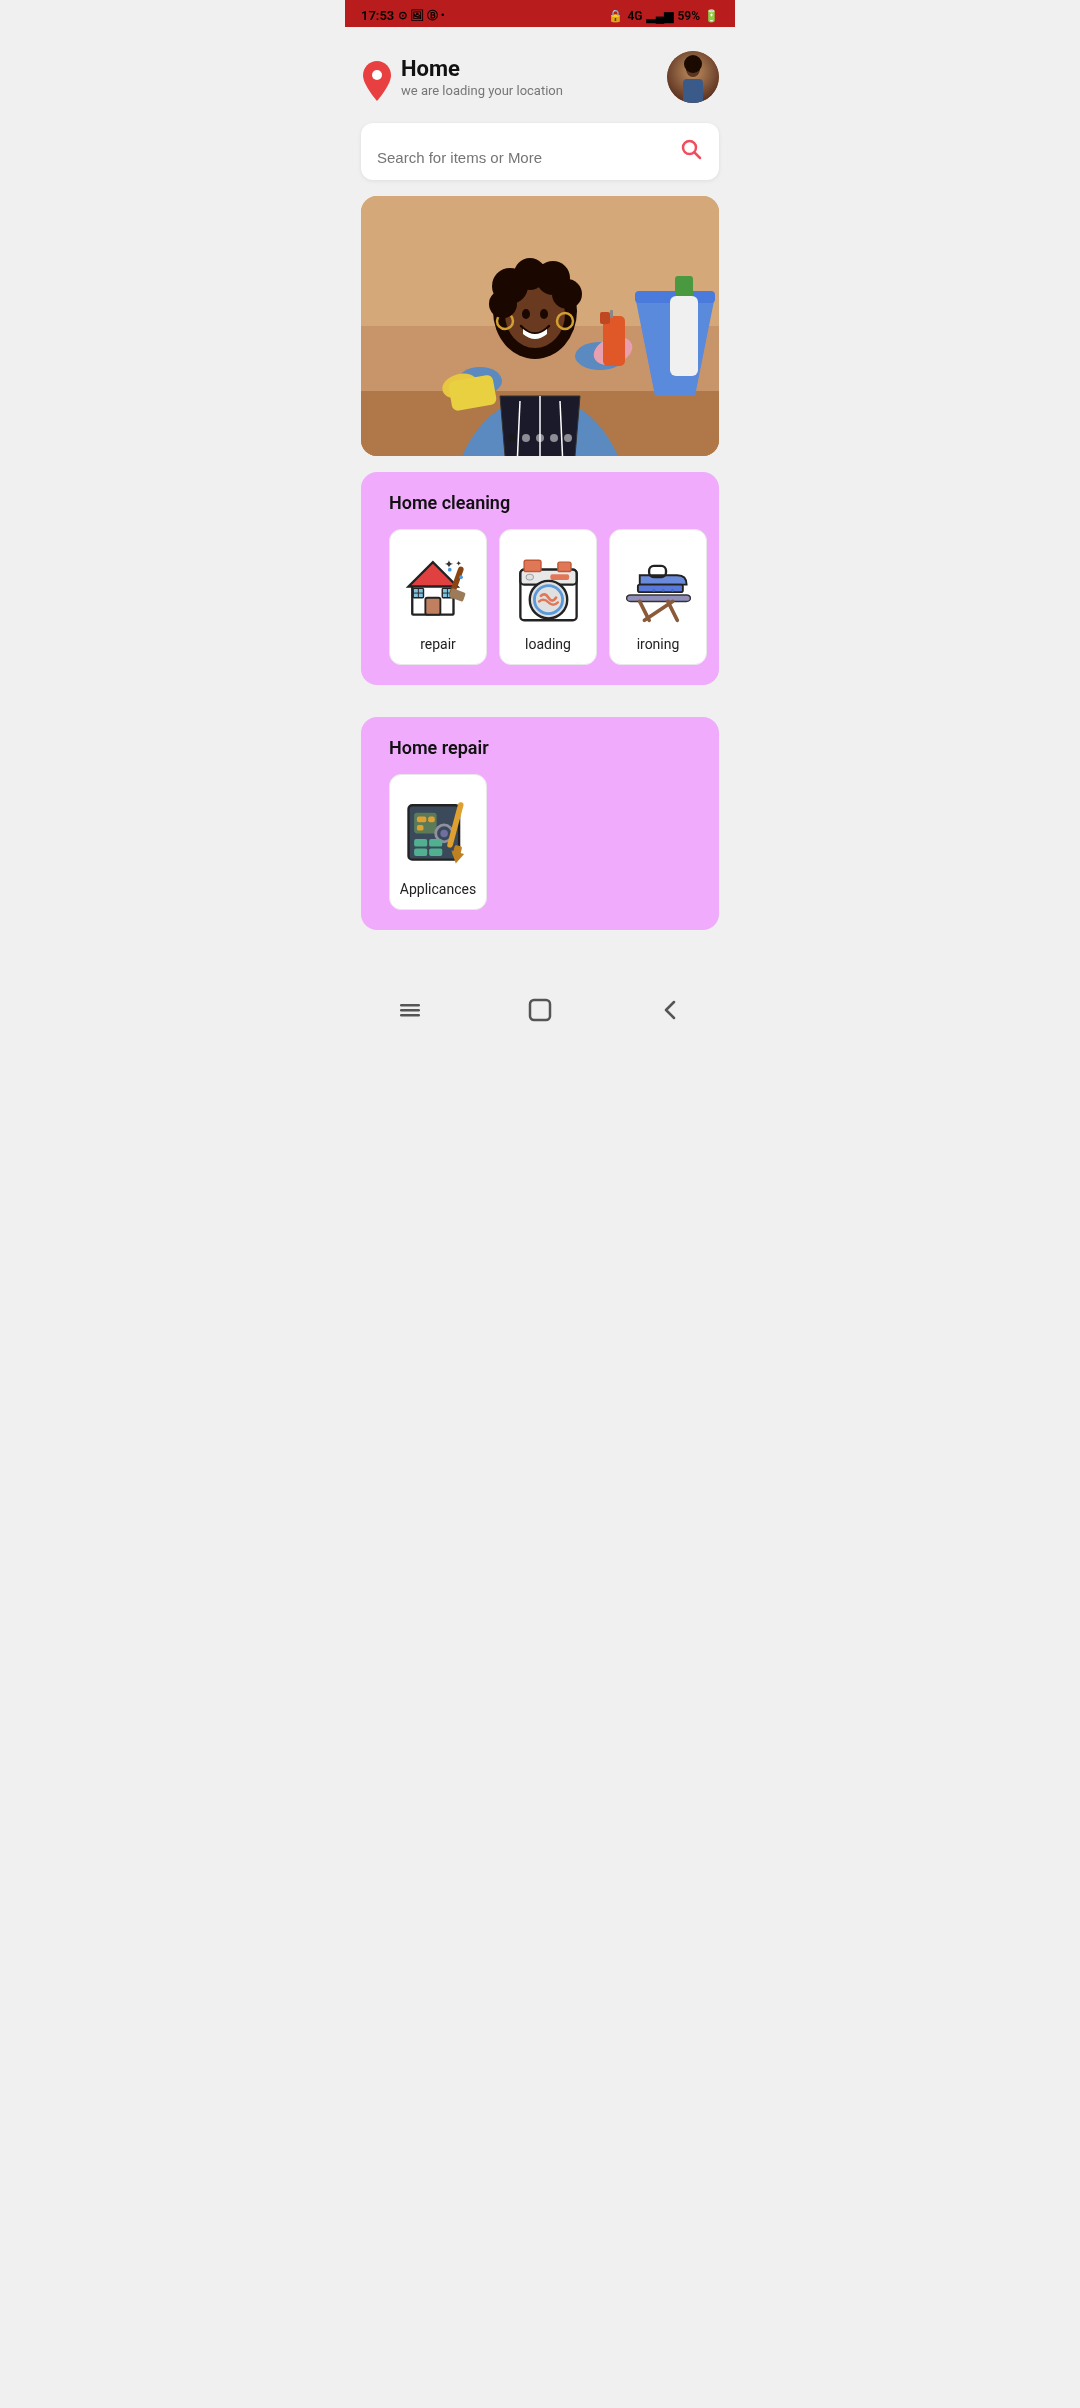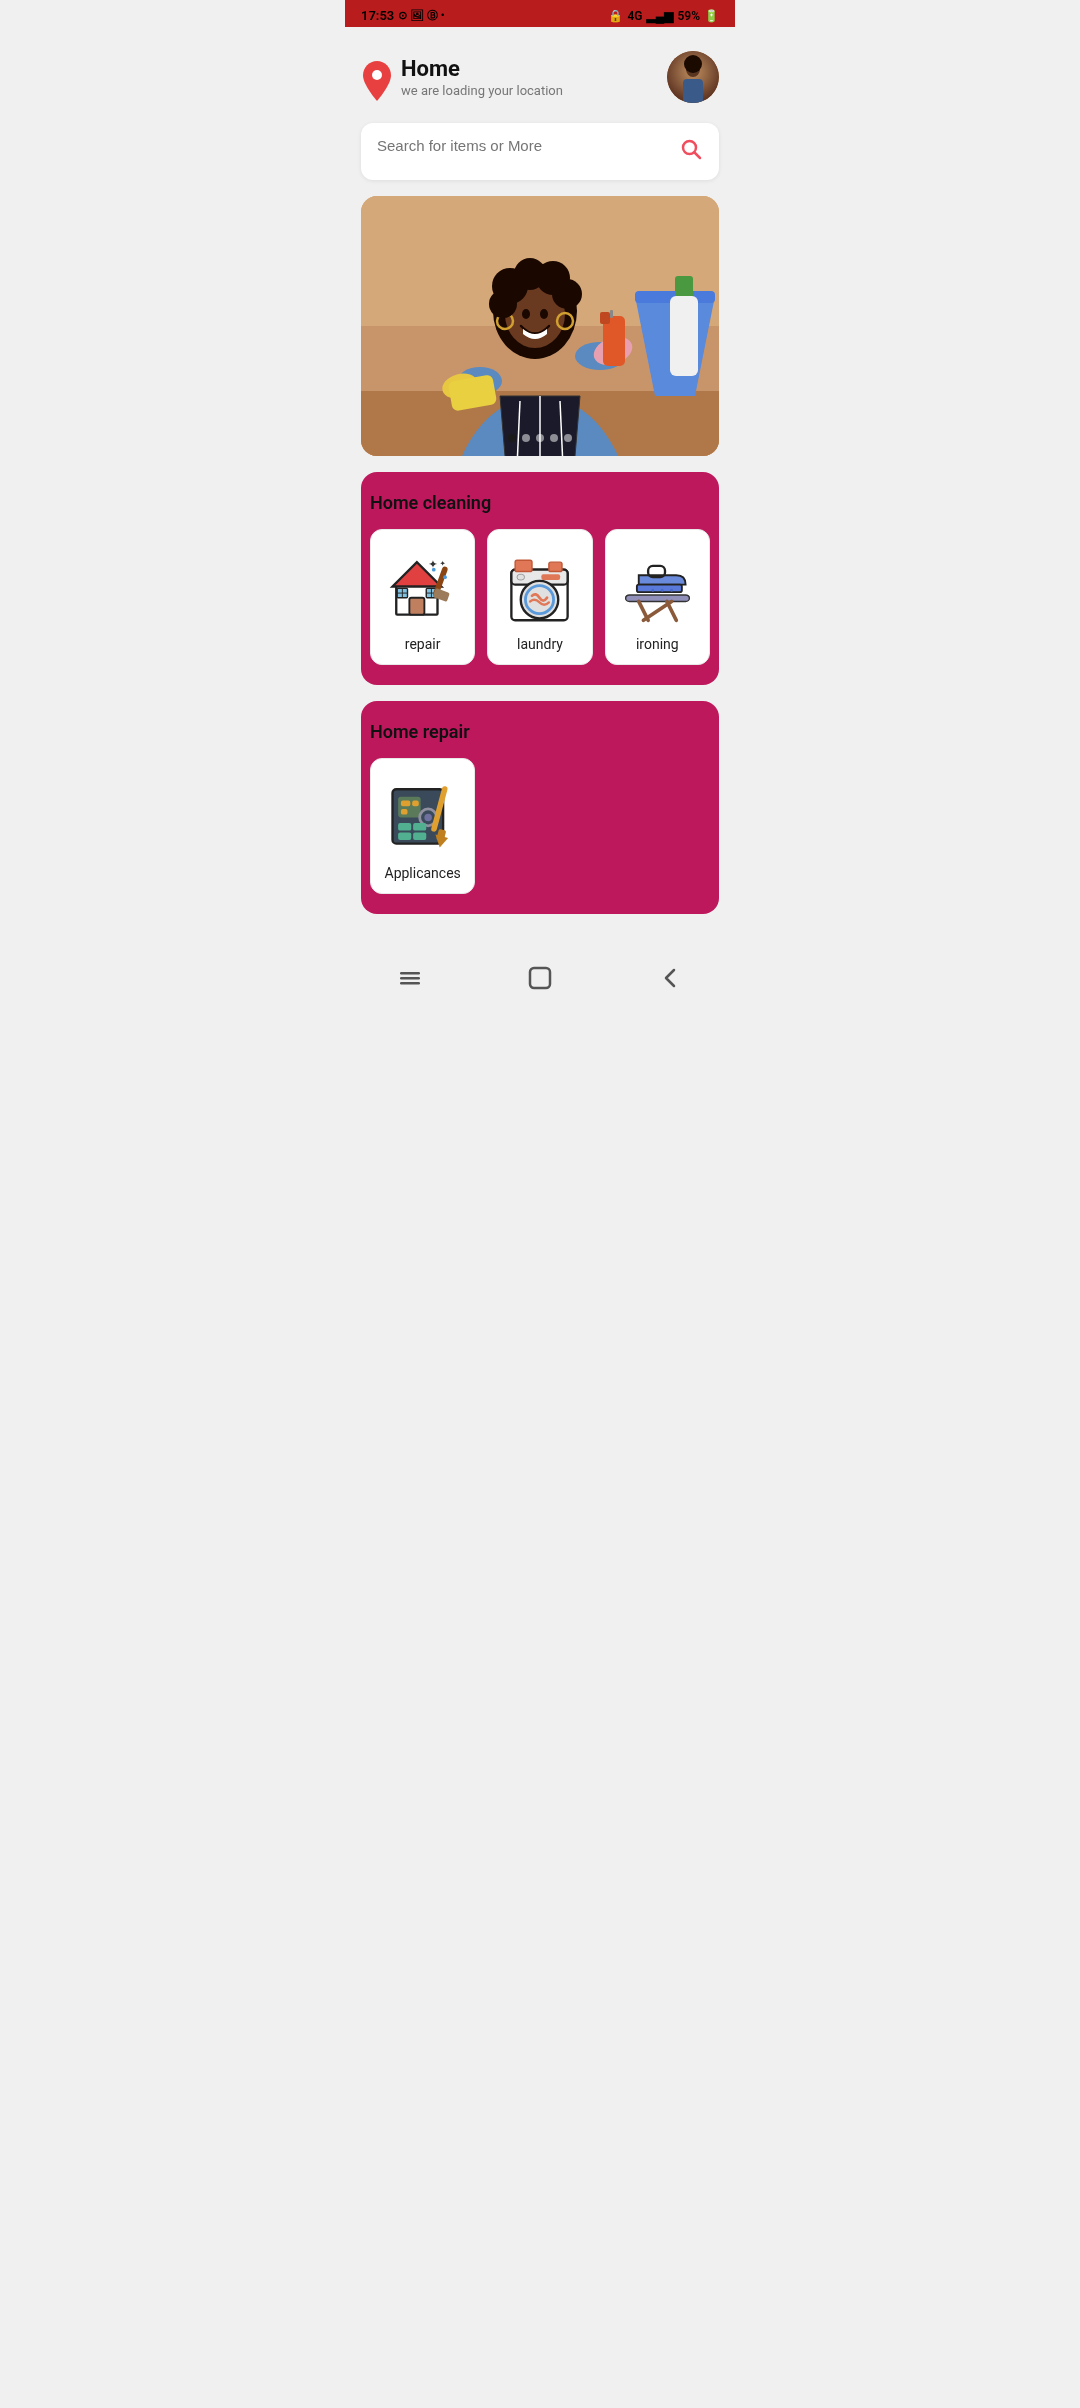--- a/index.html
+++ b/index.html
@@ -68,21 +68,21 @@
       display: flex;
       align-items: center;
       justify-content: center;
     }
 
     
     .search-bar {
       background: white;
       border-radius: 12px;
       display: flex;
-      align-items: flex-start;
+      align-items: flex-end;
       padding: 14px 16px;
       margin-bottom: 16px;
       box-shadow: 0 1px 4px rgba(0,0,0,0.08);
     }
     .search-input {
       flex: 1;
       border: none;
       outline: none;
       font-size: 15px;
       color: #aaa;
@@ -120,24 +120,24 @@
       height: 8px;
       border-radius: 50%;
       background: rgba(255,255,255,0.5);
     }
     .dot.active {
       background: #1a1a1a;
     }
 
     
     .section-card {
-      background: #be185d;
+      background: #f0abfc;
       border-radius: 16px;
-      padding: 20px 9px;
-      margin-bottom: 16px;
+      padding: 20px 28px;
+      margin-bottom: 32px;
     }
     .section-title {
       font-size: 18px;
       font-weight: 600;
       color: #111;
       margin-bottom: 16px;
     }
     .services-grid {
       display: grid;
       grid-template-columns: repeat(3, 1fr);
@@ -368,21 +368,21 @@
             <circle cx="40" cy="54" r="20" fill="#e0e0e0" stroke="#222" stroke-width="2.5"></circle>
             <circle cx="40" cy="54" r="15" fill="none" stroke="#5a9adb" stroke-width="3"></circle>
 
             <path d="M32 50 Q36 46 40 52 Q44 58 48 52" stroke="#e07858" stroke-width="3" fill="none" stroke-linecap="round"></path>
             <path d="M30 56 Q35 52 40 57 Q45 62 50 57" stroke="#e07858" stroke-width="2.5" fill="none" stroke-linecap="round"></path>
 
             <rect x="50" y="14" width="14" height="10" rx="2" fill="#e07858" stroke="#c05838" stroke-width="1.5"></rect>
             <rect x="14" y="12" width="18" height="12" rx="2" fill="#e07858" stroke="#c05838" stroke-width="1.5"></rect>
           </svg>
         </div>
-        <span class="service-label">laundry</span>
+        <span class="service-label">loading</span>
       </div>
 
       <div class="service-item">
         <div class="service-icon">
           <svg viewBox="0 0 80 80" xmlns="http://www.w3.org/2000/svg">
 
             <path d="M20 28 L60 28 Q70 28 70 38 L20 38 Z" fill="#6a8adb" stroke="#222" stroke-width="2"></path>
             <rect x="18" y="38" width="48" height="8" rx="2" fill="#5a7adb" stroke="#222" stroke-width="2"></rect>
 
             <circle cx="35" cy="44" r="1.5" fill="#4a6acb"></circle>

